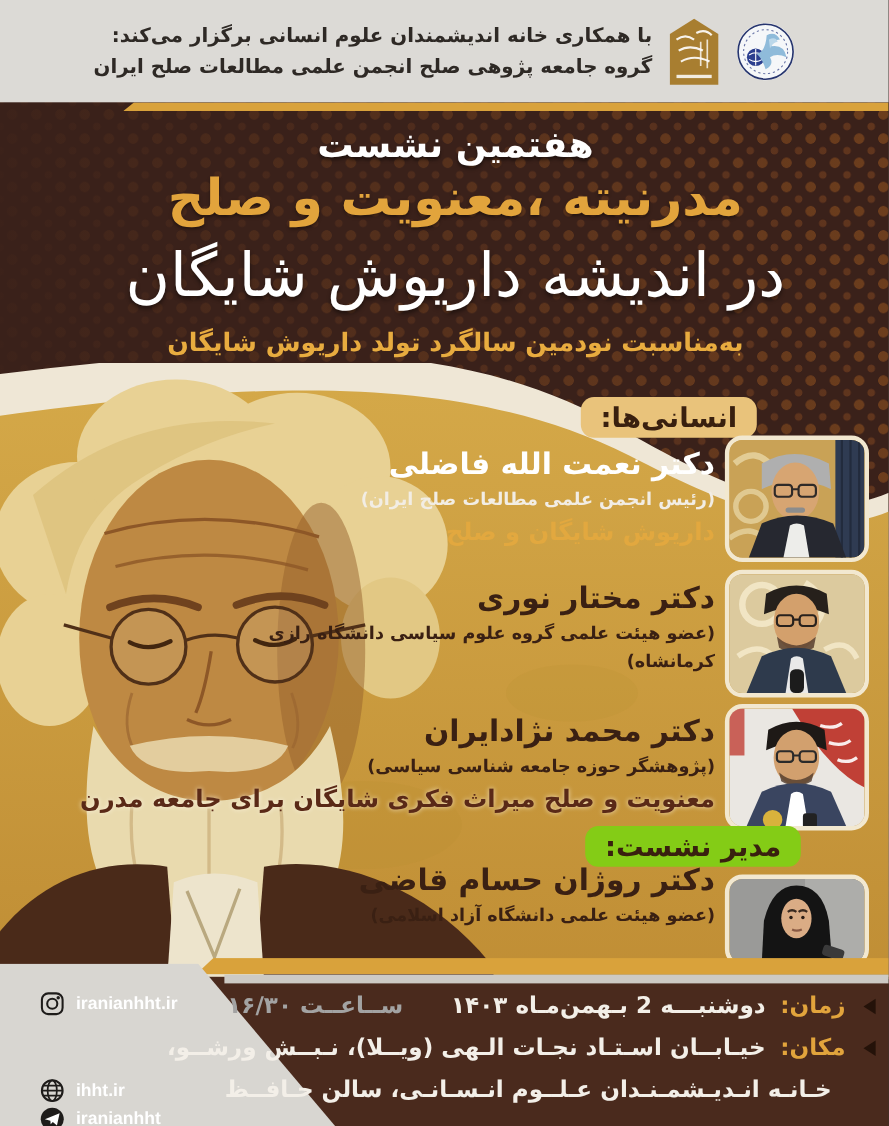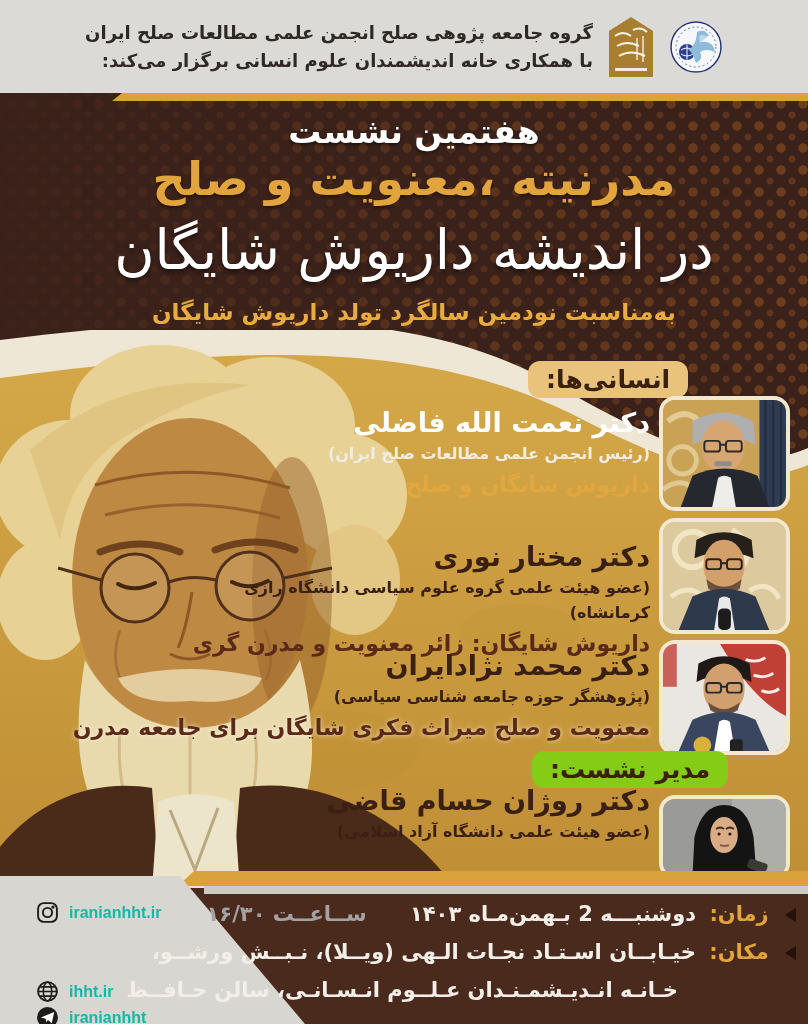--- a/index.html
+++ b/index.html
@@ -50,28 +50,28 @@
   .sp-dark .name{color:#3A2013;} .sp-dark .role{color:#3A2013;} .sp-dark .topic{color:#5A2917;}
   .topic-wide{white-space:nowrap;text-shadow:0 0 5px rgba(255,250,235,.75);}
   
   .f-brown{position:absolute;left:0;top:888px;width:808px;height:136px;background:#4A2A1D;z-index:5;}
   .f-goldbar{position:absolute;left:178px;top:871px;width:630px;height:15px;background:#D9A23B;z-index:6;
              clip-path:polygon(16px 0,100% 0,100% 100%,0 100%);}
   .f-strip{position:absolute;left:204px;top:886px;width:604px;height:8px;background:#CDCAC4;z-index:6;}
   .f-gray{position:absolute;left:0;top:876px;width:305px;height:148px;background:#D8D6D1;z-index:7;
           clip-path:polygon(0 0,59% 0,100% 100%,0 100%);}
   .contact{position:absolute;left:36px;display:flex;align-items:center;gap:10px;z-index:8;direction:ltr;}
-  .contact .txt{font-size:16px;font-weight:bold;color:#14b8a6;font-family:"Liberation Sans","DejaVu Sans",sans-serif;}
+  .contact .txt{font-size:16px;font-weight:bold;color:#ffffff;font-family:"Liberation Sans","DejaVu Sans",sans-serif;}
   .f-info{position:absolute;right:12px;top:899px;width:650px;z-index:8;direction:rtl;text-align:right;
           font-weight:bold;font-size:21px;}
   .f-row{line-height:30px;margin-bottom:8px;white-space:nowrap;}
   .f-label{color:#E2A43C;margin-left:6px;}
   .f-white{color:#F3EFE8;}
   .f-hour{color:#a3a3a3;margin-right:36px;margin-left:41px;}
-  .f-row3{padding-left:0;margin-left:56px;margin-right:118px;}
+  .f-row3{padding-left:0;margin-left:56px;margin-right:40px;}
   .bullet{display:inline-block;width:0;height:0;border-top:7px solid transparent;
           border-bottom:7px solid transparent;border-right:11px solid #241209;margin-left:9px;
           vertical-align:middle;}
 </style>
 </head>
 <body>
 
 <div class="poster">
 
   <div class="dots"></div>
@@ -120,22 +120,22 @@
       <path d="M120,400 Q115,470 145,510 M190,405 Q190,470 190,520 M255,400 Q262,465 235,512" stroke="#CDB27E" stroke-width="3" fill="none" opacity=".8"></path>
       <path d="M-10,560 L-10,530 C30,472 90,448 152,458 L160,560 Z" fill="#4A2A19"></path>
       <path d="M232,560 L240,458 C310,446 390,478 445,545 L450,560 Z" fill="#4A2A19"></path>
       <path d="M152,560 L158,472 Q194,456 234,472 L240,560 Z" fill="#EDE4CC"></path>
       <path d="M170,480 L195,540 L218,478" stroke="#B9A87F" stroke-width="3" fill="none"></path>
     </g>
   </svg>
 
   <div class="header">
     <div class="org-lines">
+      <div>با همکاری خانه اندیشمندان علوم انسانی برگزار می‌کند:</div>
       <div>گروه جامعه پژوهی صلح انجمن علمی مطالعات صلح ایران</div>
-      <div>با همکاری خانه اندیشمندان علوم انسانی برگزار می‌کند:</div>
     </div>
     <svg class="logo" width="48" height="62" viewBox="0 0 48 62">
       <path d="M24,1 L46,15 L46,61 L2,61 L2,15 Z" fill="#A87E30"></path>
       <path d="M8,20 Q16,14 24,20 M10,30 Q20,24 32,30 M12,40 Q24,33 38,40 M26,14 Q34,10 40,16" stroke="#FFFFFF" stroke-width="2" fill="none" opacity=".9"></path>
       <path d="M30,22 L30,44 M36,20 L36,46" stroke="#FFFFFF" stroke-width="1.5" opacity=".8"></path>
       <rect x="8" y="52" width="32" height="3" fill="#FFFFFF" opacity=".85"></rect>
     </svg>
     <svg class="logo" width="54" height="54" viewBox="0 0 54 54">
       <circle cx="27" cy="27" r="26" fill="#F5F7F9"></circle>
       <circle cx="27" cy="27" r="25" stroke="#27356E" stroke-width="1.5" fill="none"></circle>
@@ -191,24 +191,23 @@
       <ellipse cx="62" cy="44" rx="21" ry="26" fill="#D3A06C"></ellipse>
       <rect x="44" y="38" width="15" height="10" rx="3" stroke="#28211D" stroke-width="2" fill="none"></rect>
       <rect x="65" y="38" width="15" height="10" rx="3" stroke="#28211D" stroke-width="2" fill="none"></rect>
       <path d="M59,42 L65,42" stroke="#28211D" stroke-width="2"></path>
       <path d="M44,58 Q62,74 80,58 L78,68 Q62,78 46,68 Z" fill="#58402F" opacity=".85"></path>
       <path d="M16,110 L30,76 Q62,60 94,76 L108,110 Z" fill="#2E3A4C"></path>
       <path d="M52,110 L57,78 Q62,74 68,78 L73,110 Z" fill="#E9E9E9"></path>
       <rect x="56" y="88" width="13" height="22" rx="5" fill="#1C1C1C"></rect>
     </svg>
   </div>
-  <div class="sp sp-dark" style="top:539px;">
+  <div class="sp sp-dark" style="top:527px;">
     <div class="name">دکتر مختار نوری</div>
     <div class="role">(عضو هیئت علمی گروه علوم سیاسی دانشگاه رازی کرمانشاه)</div>
-    <div class="topic">داریوش شایگان: زائر معنویت و مدرن گری</div>
   </div>
 
   <div class="photo" style="top:640px;height:107px;">
     <svg width="123" height="107" viewBox="0 0 125 110" preserveAspectRatio="none">
       <rect width="125" height="110" fill="#EAE7E2"></rect>
       <path d="M58,0 L125,0 L125,74 Q92,58 58,0 Z" fill="#C04036"></path>
       <path d="M84,16 Q96,20 104,14 M92,32 Q104,36 112,30 M100,48 Q110,52 118,46" stroke="#FFFFFF" stroke-width="3" fill="none" opacity=".9"></path>
       <rect x="0" y="0" width="14" height="44" fill="#C04036" opacity=".8"></rect>
       <path d="M36,20 Q62,5 88,20 L90,39 Q62,26 34,39 Z" fill="#1E1916"></path>
       <ellipse cx="62" cy="46" rx="21" ry="26" fill="#D2A06E"></ellipse>

